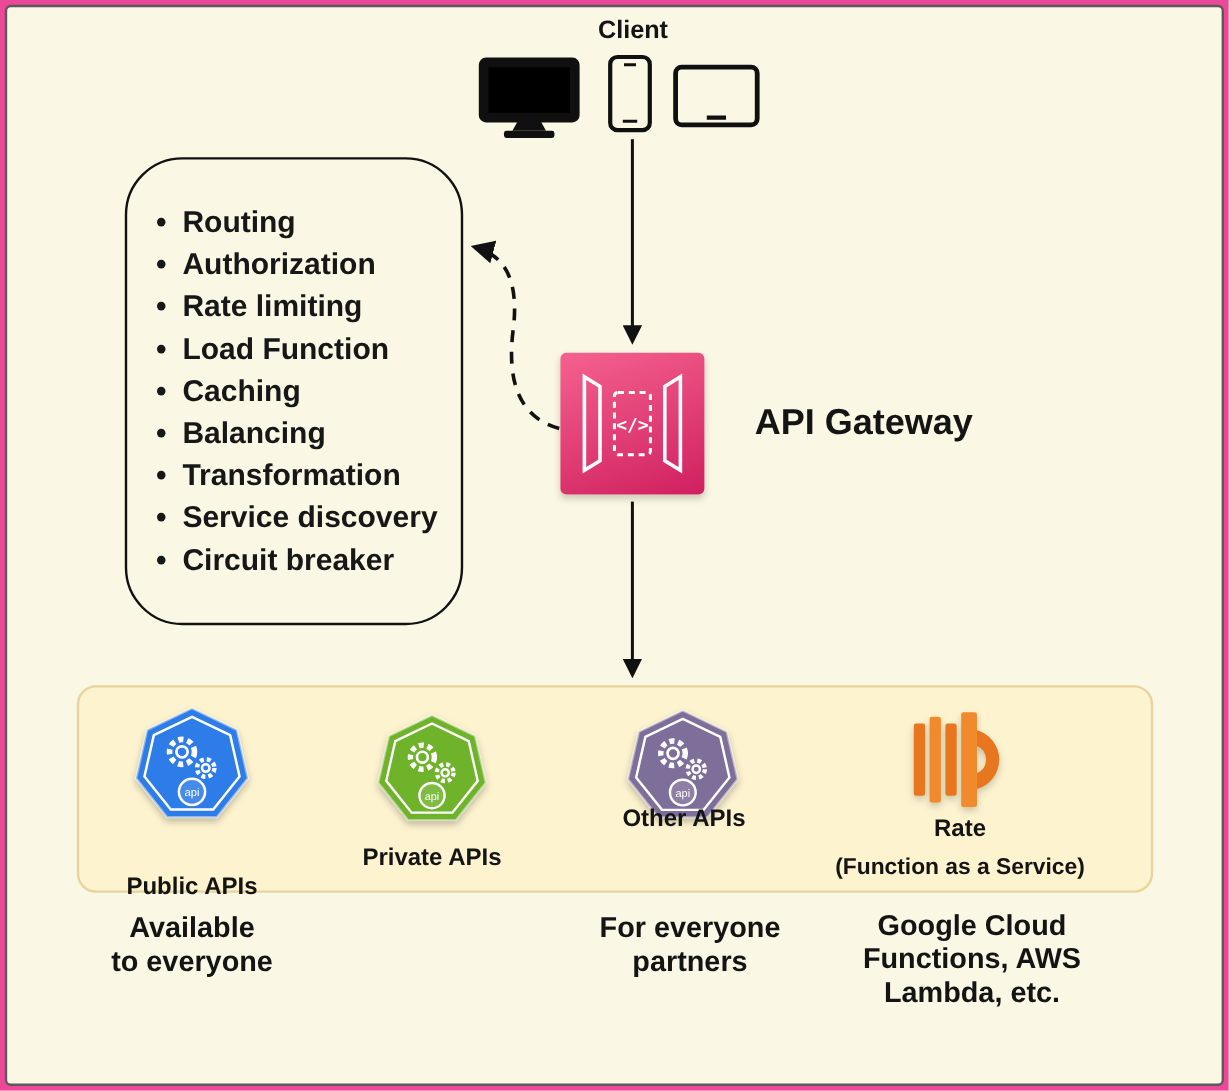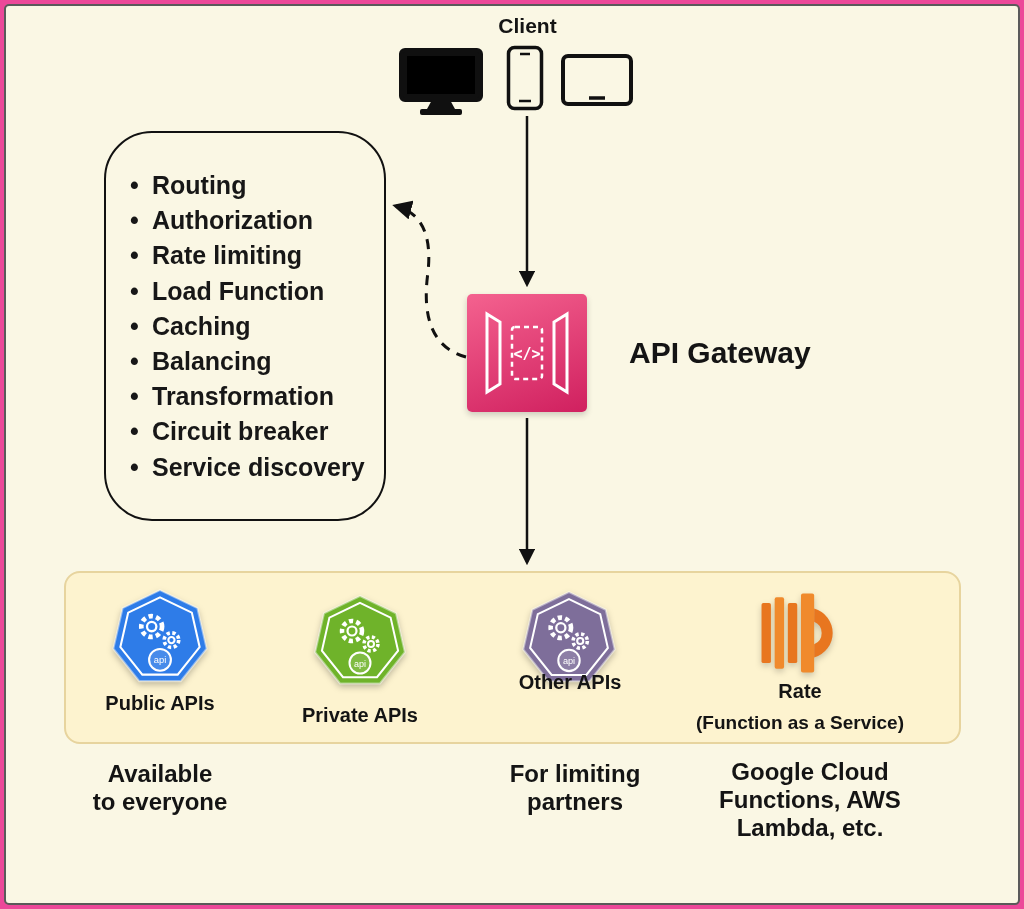--- a/index.html
+++ b/index.html
@@ -72,22 +72,22 @@
 
   <div class="abs features-box">
     <ul>
       <li>Routing</li>
       <li>Authorization</li>
       <li>Rate limiting</li>
       <li>Load Function</li>
       <li>Caching</li>
       <li>Balancing</li>
       <li>Transformation</li>
+      <li>Service discovery</li>
       <li>Circuit breaker</li>
-      <li>Service discovery</li>
     </ul>
   </div>
 
   <div class="abs gateway-icon">
     <svg width="120" height="118" viewBox="0 0 120 118">
       <polygon points="20,20 33,28 33,90 20,98" fill="none" stroke="#fff" stroke-width="3"></polygon>
       <polygon points="100,20 87,28 87,90 100,98" fill="none" stroke="#fff" stroke-width="3"></polygon>
       <rect x="45" y="33" width="30" height="52" rx="3" fill="none" stroke="#fff" stroke-width="2.5" stroke-dasharray="5 4"></rect>
       <text x="60" y="65" text-anchor="middle" font-size="15" font-weight="bold" fill="#fff" font-family="DejaVu Sans Mono, monospace">&lt;/&gt;</text>
     </svg>
@@ -130,26 +130,26 @@
   </svg>
 
   <svg class="abs faas-svg" style="left:754px;top:586px" width="94" height="94" viewBox="0 0 100 100">
     <rect x="8" y="18" width="10" height="64" rx="2" fill="#e8761f"></rect>
     <rect x="22" y="12" width="10" height="76" rx="2" fill="#f08a2c"></rect>
     <rect x="36" y="18" width="10" height="64" rx="2" fill="#e8761f"></rect>
     <rect x="50" y="8" width="14" height="84" rx="2" fill="#f08a2c"></rect>
     <path d="M64 24 A 27 27 0 0 1 64 76 L 64 62 A 13 13 0 0 0 64 38 Z" fill="#e8761f"></path>
   </svg>
 
-  <div class="abs ctr api-label" style="left:60px;top:692px;width:200px">Public APIs</div>
+  <div class="abs ctr api-label" style="left:60px;top:728px;width:200px">Public APIs</div>
   <div class="abs ctr api-label" style="left:260px;top:704px;width:200px">Private APIs</div>
   <div class="abs ctr api-label" style="left:470px;top:671px;width:200px">Other APIs</div>
   <div class="abs ctr api-label" style="left:700px;top:680px;width:200px">Rate</div>
   <div class="abs ctr faas-sub" style="left:668px;top:712px;width:264px">(Function as a Service)</div>
 
   <div class="abs ctr desc" style="left:60px;top:760px;width:200px">Available
 to everyone</div>
-  <div class="abs ctr desc" style="left:475px;top:760px;width:200px">For limiting
+  <div class="abs ctr desc" style="left:475px;top:760px;width:200px">For everyone
 partners</div>
   <div class="abs ctr desc" style="left:700px;top:758px;width:220px">Google Cloud
 Functions, AWS
 Lambda, etc.</div>
 </div>
 
 </body></html>

